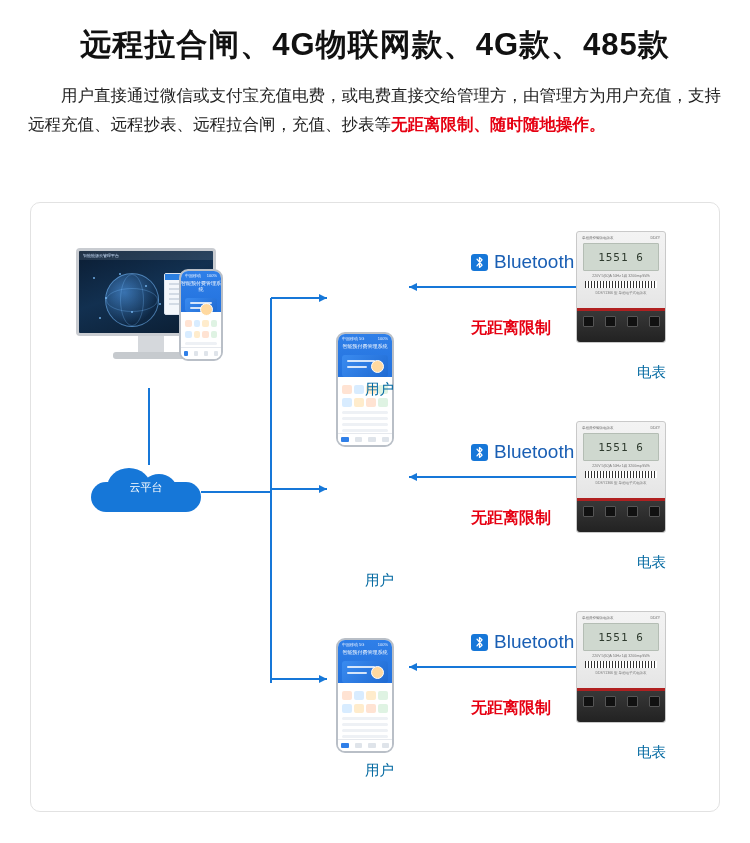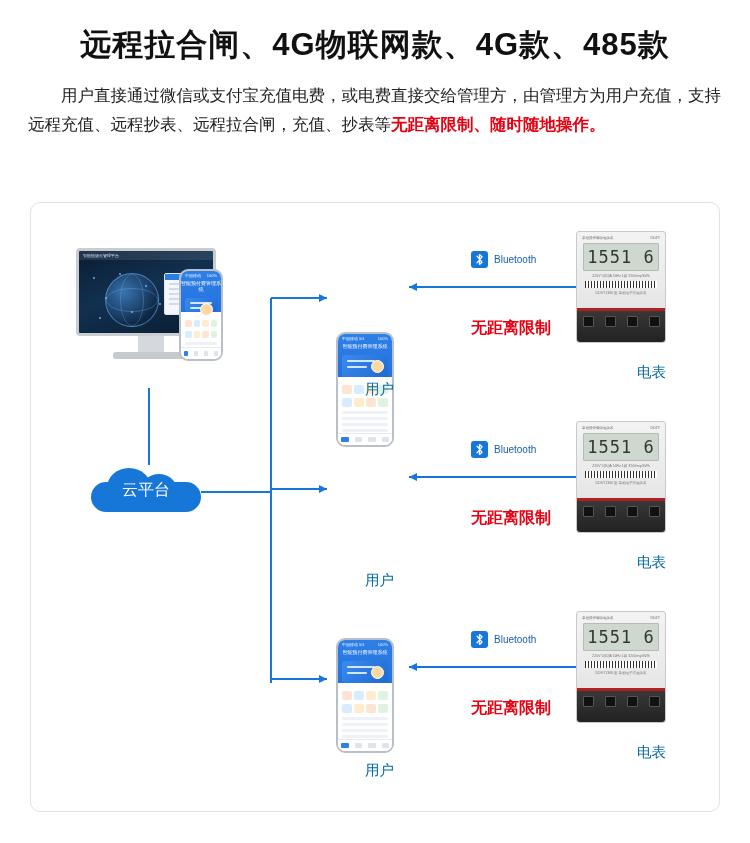--- a/index.html
+++ b/index.html
@@ -185,21 +185,21 @@
   .cloud .body .b2 {
     position:absolute; left:16px; top:0; width:44px; height:40px;
     background:#1677d8; border-radius:50%;
   }
   .cloud .body .b3 {
     position:absolute; left:50px; top:6px; width:36px; height:32px;
     background:#1677d8; border-radius:50%;
   }
   .cloud .label {
     position:absolute; left:0; top:12px; width:110px; text-align:center;
-    color:#fff; font-size:16px; z-index:3;
+    color:#fff; font-size:11px; z-index:3;
   }
 
   
   .meter { width: 90px; }
   .mt1 { left: 545px; top: 28px; }
   .mt2 { left: 545px; top: 218px; }
   .mt3 { left: 545px; top: 408px; }
   .meter-body {
     width: 90px; height: 112px;
     background: linear-gradient(180deg,#f3f3f3 0%, #e9e9e9 55%, #dcdcdc 100%);
@@ -208,21 +208,21 @@
   }
   .meter-top { padding: 4px 5px 0 5px; }
   .meter-top .mrow { display:flex; justify-content:space-between; font-size:3.5px; color:#6a6a6a; }
   .lcd {
     margin: 3px 6px 0 6px; height: 26px; background: #cfd8cf;
     border: 1px solid #b4bdb4; border-radius: 1px;
     display: flex; align-items: center; justify-content: center;
   }
   .lcd span {
     font-family: "DejaVu Sans Mono", monospace;
-    font-size: 17px; color: #2e3a2e; letter-spacing: 1px;
+    font-size: 11px; color: #2e3a2e; letter-spacing: 1px;
   }
   .meter-mid { margin: 3px 6px 0 6px; font-size: 3.5px; color:#777; text-align:center; line-height:1.5;}
   .barcode { margin: 2px 8px 0 8px; height: 7px;
     background: repeating-linear-gradient(90deg,#333 0 1px,#fff 1px 3px);
   }
   .meter-low {
     position:absolute; left:0; right:0; bottom:0; height: 34px;
     background: linear-gradient(180deg,#3a3a3a 0%, #222 100%);
     border-bottom-left-radius:3px; border-bottom-right-radius:3px;
   }
@@ -232,21 +232,21 @@
   }
   .red-line { position:absolute; left:0; right:0; top:0; height:3px; background:#b02020; }
 
   
   .bt-label { position: absolute; display:flex; align-items:center; gap:6px; }
   .bt-icon {
     width: 17px; height: 17px; border-radius: 3px; background: #1677d8;
     position: relative;
   }
   .bt-icon svg { position:absolute; left:3px; top:2px; }
-  .bt-text { font-size: 10px; color: #1a5fb4; }
+  .bt-text { font-size: 19px; color: #1a5fb4; }
   .bt1 { left: 440px; top: 48px; }
   .bt2 { left: 440px; top: 238px; }
   .bt3 { left: 440px; top: 428px; }
 
   .nolimit {
     position: absolute;
     font-size: 16px; font-weight: bold; color: #e60012; white-space: nowrap;
   }
   .nl1 { left: 440px; top: 115px; }
   .nl2 { left: 440px; top: 305px; }

